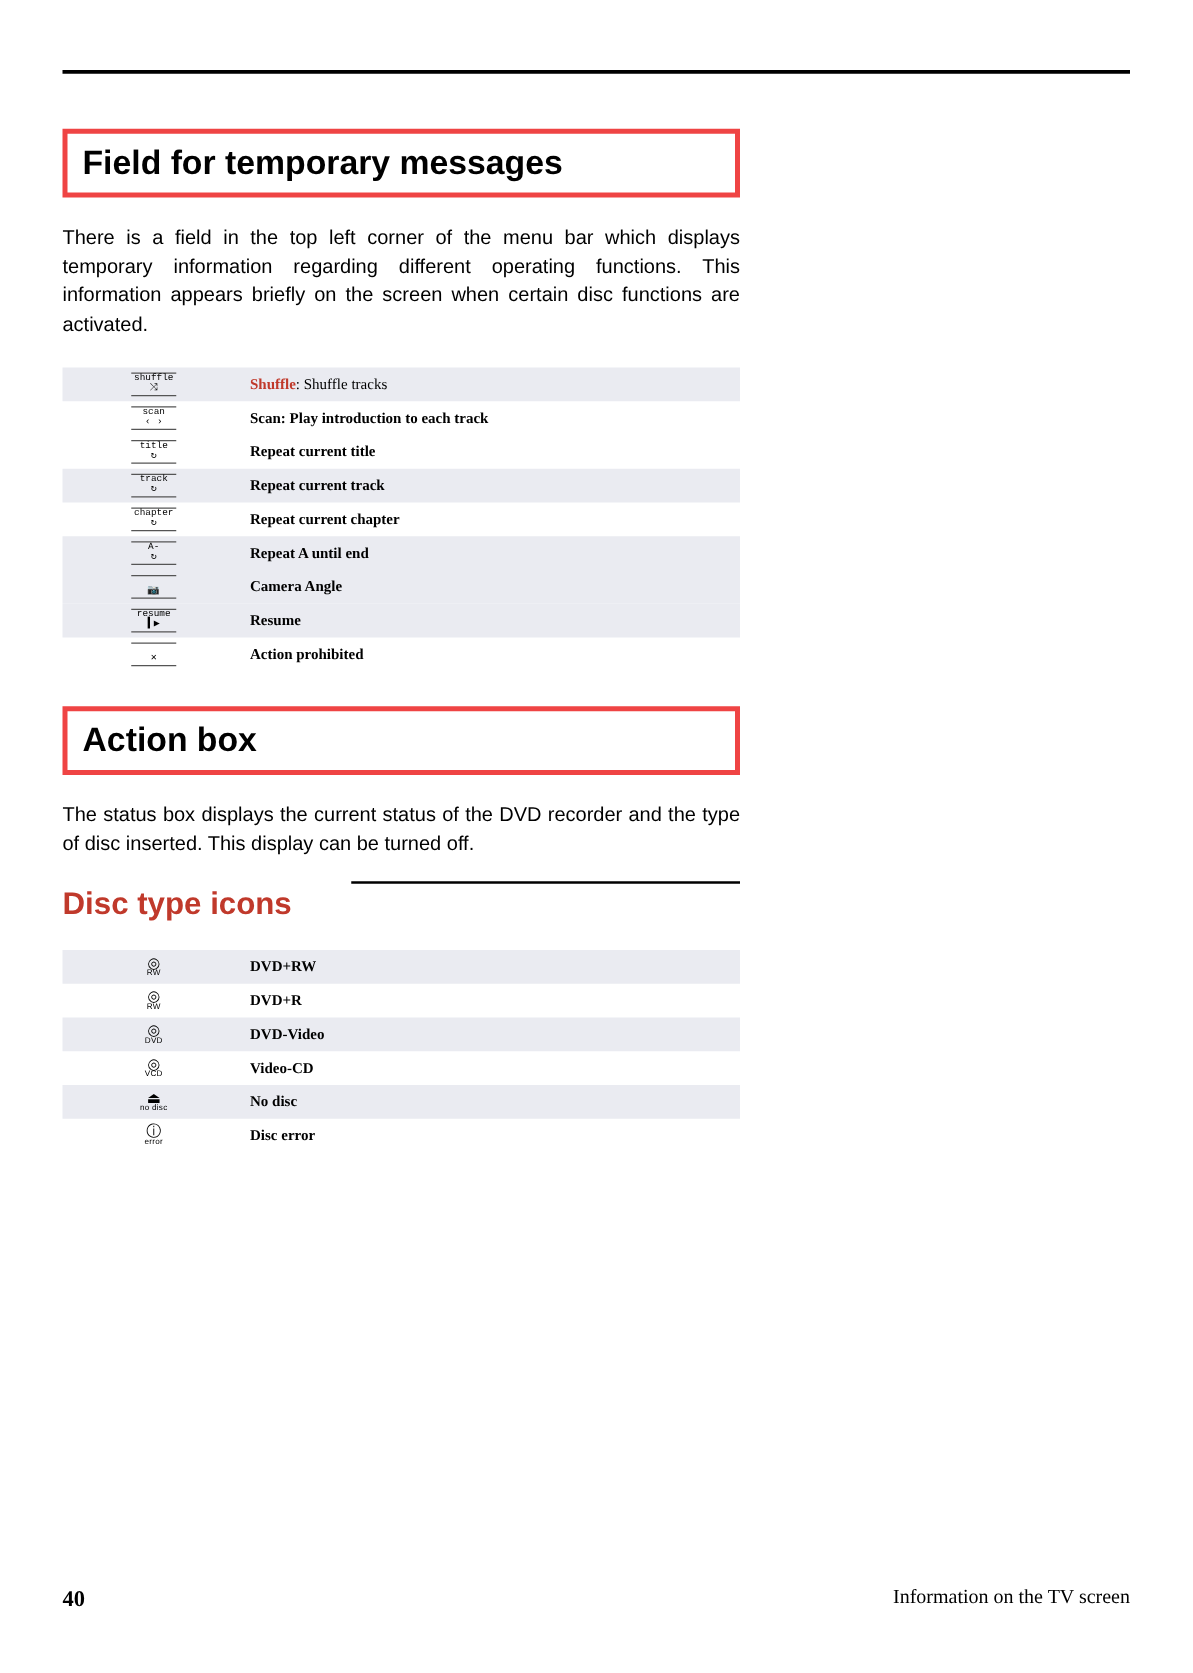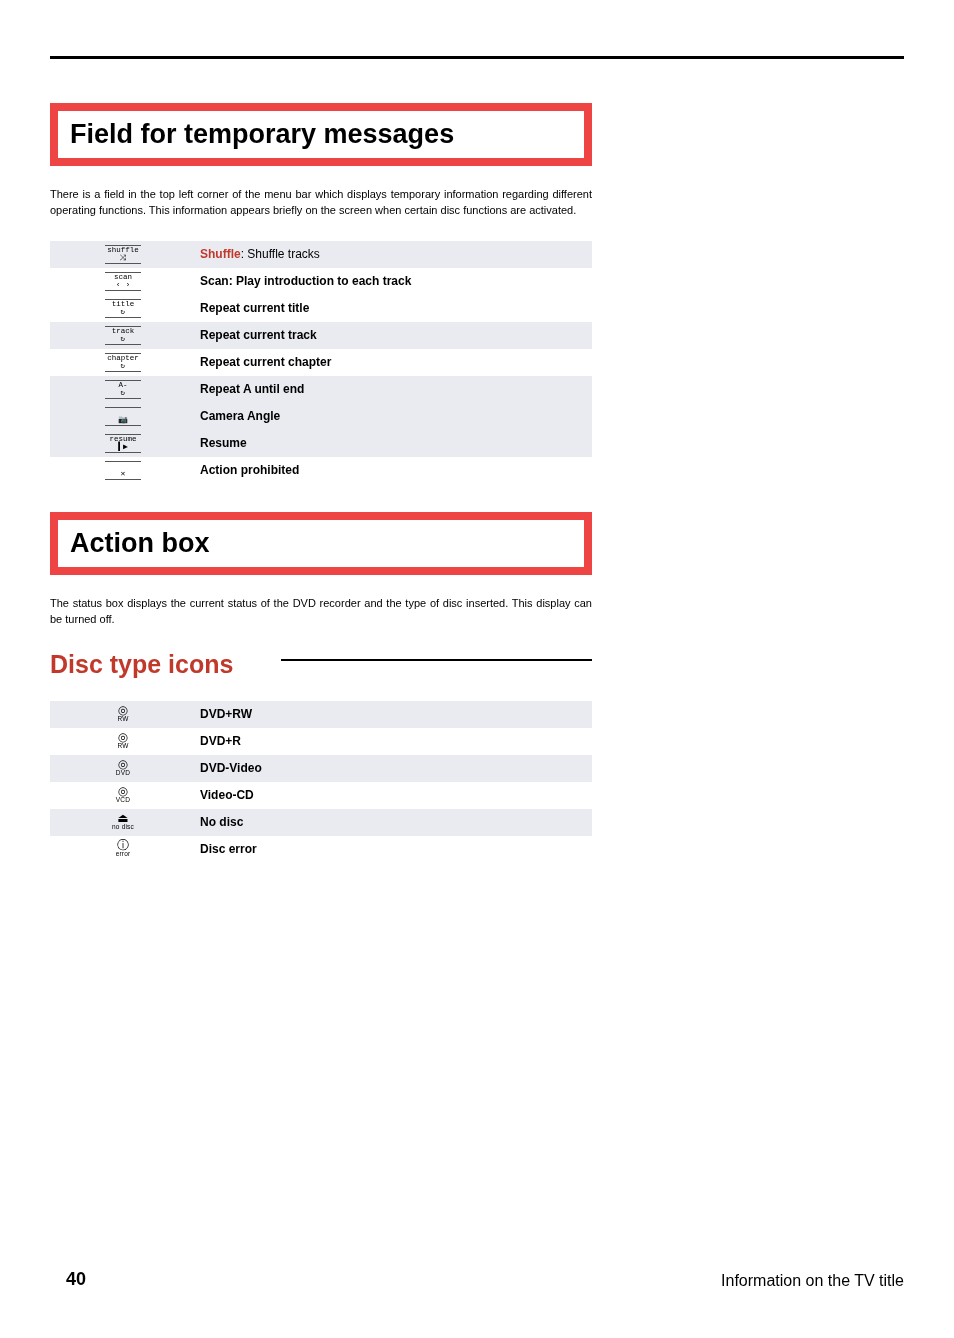--- a/index.html
+++ b/index.html
@@ -11,32 +11,32 @@
     height: 1338px;
     position: relative;
     padding: 56px 50px 40px 50px;
   }
   .top-rule {
     height: 3px;
     background: #000;
     margin-bottom: 44px;
   }
   .section-box {
-    border: 8px solid #ef4444;
+    border: 4px solid #ef4444;
     width: 542px;
     padding: 8px 12px;
     margin-bottom: 18px;
   }
   .section-box h1 {
     font-size: 27px;
     font-weight: bold;
     color: #000;
   }
   .intro {
-    font-size: 11px;
+    font-size: 16px;
     line-height: 1.45;
     text-align: justify;
     width: 542px;
     margin-bottom: 22px;
     margin-top: 21px;
   }
   .msg-table {
     width: 542px;
     border-collapse: collapse;
     font-size: 12px;
@@ -45,20 +45,21 @@
   .msg-table tr { height: 27px; }
   .msg-table td.iconcell {
     width: 146px;
     text-align: center;
     vertical-align: middle;
     padding: 3px 0;
   }
   .msg-table td.textcell {
     vertical-align: middle;
     padding: 3px 4px 3px 4px;
+    font-family: Liberation Serif, serif;
   }
   .shade { background: #eaebf1; }
   .bold { font-weight: bold; }
   .red { color: #c0392b; }
   .mini-icon {
     font-family: "Courier New", monospace;
     font-size: 7.5px;
     line-height: 1;
     display: inline-block;
     border-top: 1px solid #555;
@@ -70,45 +71,46 @@
   .disc-icon {
     font-size: 10px;
     line-height: 1;
     display: inline-block;
     text-align:center;
   }
   .disc-icon .circ { font-size: 12px; display:block; }
   .disc-icon .lbl { font-size: 6.5px; display:block; letter-spacing:0.2px;}
   .h2-rule {
     display: flex;
-    align-items: center;
+    align-items: flex-start;
     width: 542px;
     margin-bottom: 22px;
     gap: 36px;
   }
   .h2-rule h2 {
     font-size: 25px;
     font-weight: bold;
     color: #c0392b;
     padding-right: 12px;
   }
   .h2-rule .line {
     flex: 1;
     border-bottom: 2px solid #000;
     position: relative;
     top: -4px;
   }
   .footer {
     position: absolute;
     bottom: 48px;
-    left: 66px;
+    left: 50px;
     right: 50px;
     display: flex;
     justify-content: space-between;
-    align-items: flex-end;
+    align-items: flex-start;
+    font-family: Liberation Serif, serif;
   }
   .footer .page {
     font-size: 18px;
     font-weight: bold;
   }
   .footer .label {
     font-size: 16px;
   }
 </style>
 </head>
@@ -196,14 +198,14 @@
       </tr>
       <tr>
         <td class="iconcell"><span class="disc-icon"><span class="circ">ⓘ</span><span class="lbl">error</span></span></td>
         <td class="textcell bold">Disc error</td>
       </tr>
     </tbody>
 </table>
 
 <div class="footer">
   <span class="page">40</span>
-  <span class="label">Information on the TV title</span>
+  <span class="label">Information on the TV screen</span>
 </div>
 
 </body></html>

